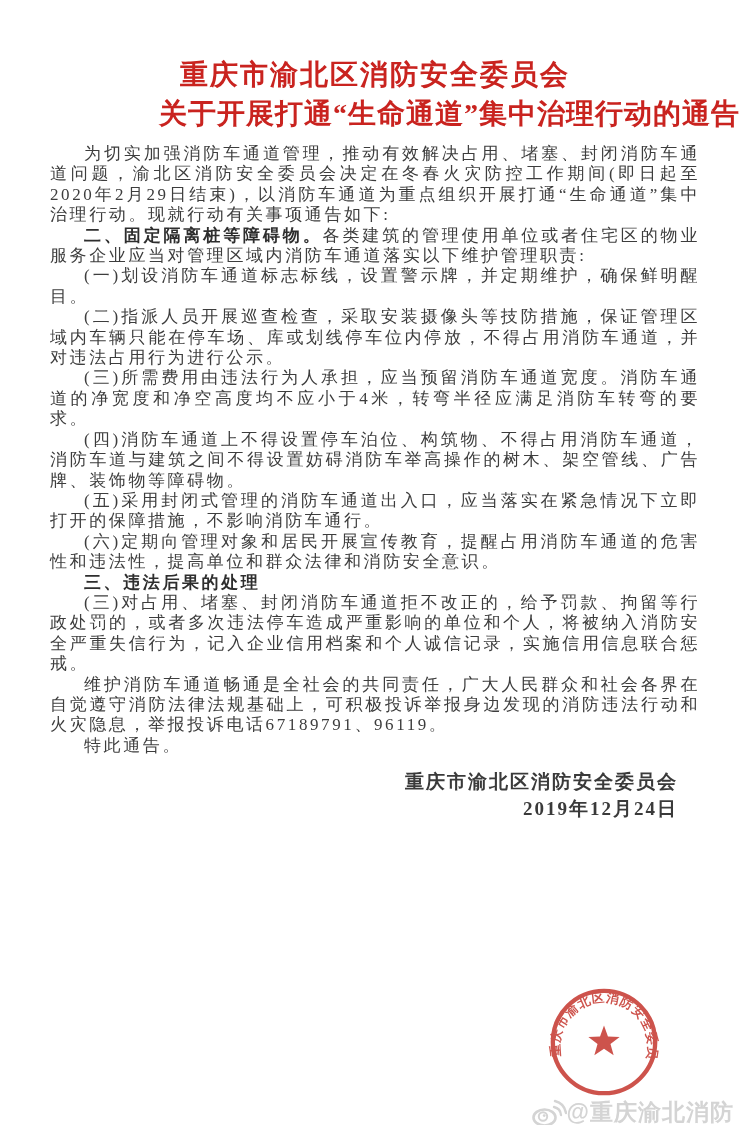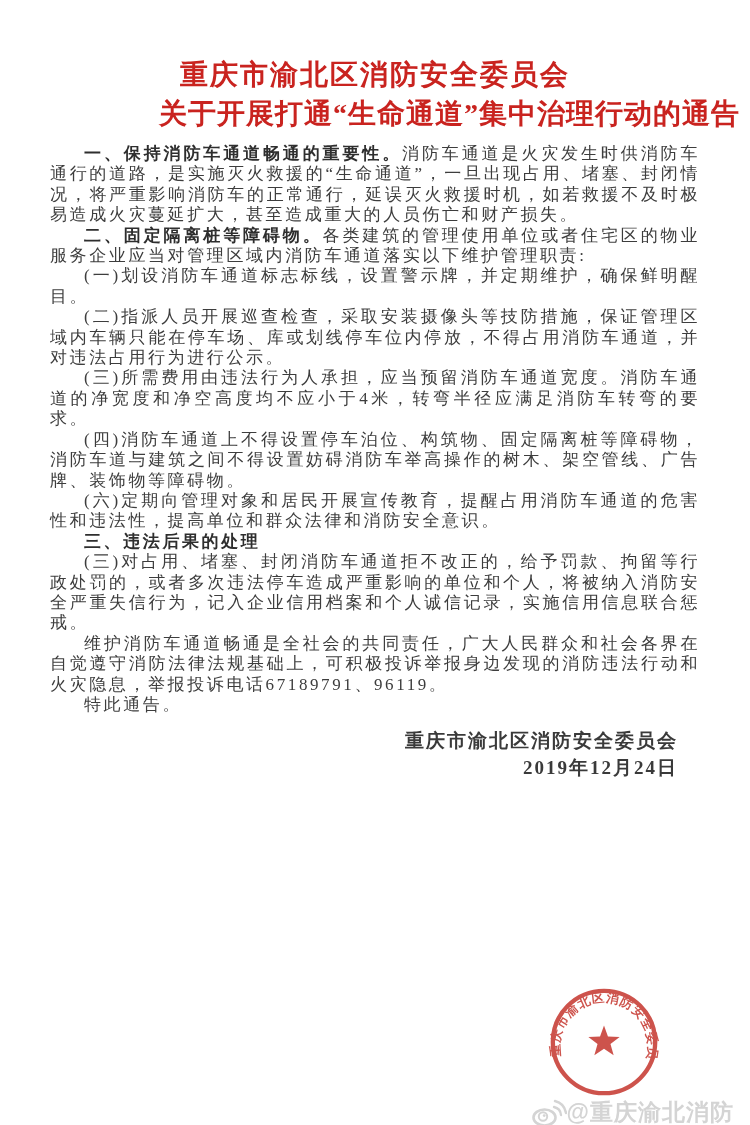--- a/index.html
+++ b/index.html
@@ -48,26 +48,27 @@
 <body>
 
 <div class="page">
 
   <div class="titles">
     <div class="title-line1">重庆市渝北区消防安全委员会</div>
     <div class="title-line2">关于开展打通“生命通道”集中治理行动的通告</div>
   </div>
 
   <div class="body-text">
-    <p class="para"><span class="bold-part">一、保持消防车通道畅通的重要性。</span><span>消防车通道是火灾发生时供消防车通行的道路，是实施灭火救援的“生命通道”，一旦出现占用、堵塞、封闭情况，将严重影响消防车的正常通行，延误灭火救援时机，如若救援不及时极易造成火灾蔓延扩大，甚至造成重大的人员伤亡和财产损失。</span></p>
+    <p class="para"><span class="bold-part"></span><span>为切实加强消防车通道管理，推动有效解决占用、堵塞、封闭消防车通道问题，渝北区消防安全委员会决定在冬春火灾防控工作期间(即日起至2020年2月29日结束)，以消防车通道为重点组织开展打通“生命通道”集中治理行动。现就行动有关事项通告如下:</span></p>
     <p class="para"><span class="bold-part">二、固定隔离桩等障碍物。</span><span>各类建筑的管理使用单位或者住宅区的物业服务企业应当对管理区域内消防车通道落实以下维护管理职责:</span></p>
     <p class="para"><span class="bold-part"></span><span>(一)划设消防车通道标志标线，设置警示牌，并定期维护，确保鲜明醒目。</span></p>
     <p class="para"><span class="bold-part"></span><span>(二)指派人员开展巡查检查，采取安装摄像头等技防措施，保证管理区域内车辆只能在停车场、库或划线停车位内停放，不得占用消防车通道，并对违法占用行为进行公示。</span></p>
     <p class="para"><span class="bold-part"></span><span>(三)所需费用由违法行为人承担，应当预留消防车通道宽度。消防车通道的净宽度和净空高度均不应小于4米，转弯半径应满足消防车转弯的要求。</span></p>
-    <p class="para"><span class="bold-part"></span><span>(四)消防车通道上不得设置停车泊位、构筑物、固定隔离桩等障碍物，消防车道与建筑之间不得设置妨碍消防车举高操作的树木、架空管线、广告牌、装饰物等障碍物。</span></p>
+    <p class="para"><span class="bold-part"></span><span>(四)消防车通道上不得设置停车泊位、构筑物、不得占用消防车通道，消防车道与建筑之间不得设置妨碍消防车举高操作的树木、架空管线、广告牌、装饰物等障碍物。</span></p>
+    <p class="para"><span class="bold-part"></span><span>(五)采用封闭式管理的消防车通道出入口，应当落实在紧急情况下立即打开的保障措施，不影响消防车通行。</span></p>
     <p class="para"><span class="bold-part"></span><span>(六)定期向管理对象和居民开展宣传教育，提醒占用消防车通道的危害性和违法性，提高单位和群众法律和消防安全意识。</span></p>
     <p class="para"><span class="bold-part">三、违法后果的处理</span><span></span></p>
     <p class="para"><span class="bold-part"></span><span>(三)对占用、堵塞、封闭消防车通道拒不改正的，给予罚款、拘留等行政处罚的，或者多次违法停车造成严重影响的单位和个人，将被纳入消防安全严重失信行为，记入企业信用档案和个人诚信记录，实施信用信息联合惩戒。</span></p>
     <p class="para"><span class="bold-part"></span><span>维护消防车通道畅通是全社会的共同责任，广大人民群众和社会各界在自觉遵守消防法律法规基础上，可积极投诉举报身边发现的消防违法行动和火灾隐息，举报投诉电话67189791、96119。</span></p>
     <p class="para"><span class="bold-part"></span><span>特此通告。</span></p>
   </div>
 
   <div class="signature">
     <div>重庆市渝北区消防安全委员会</div>
     <div>2019年12月24日</div>

